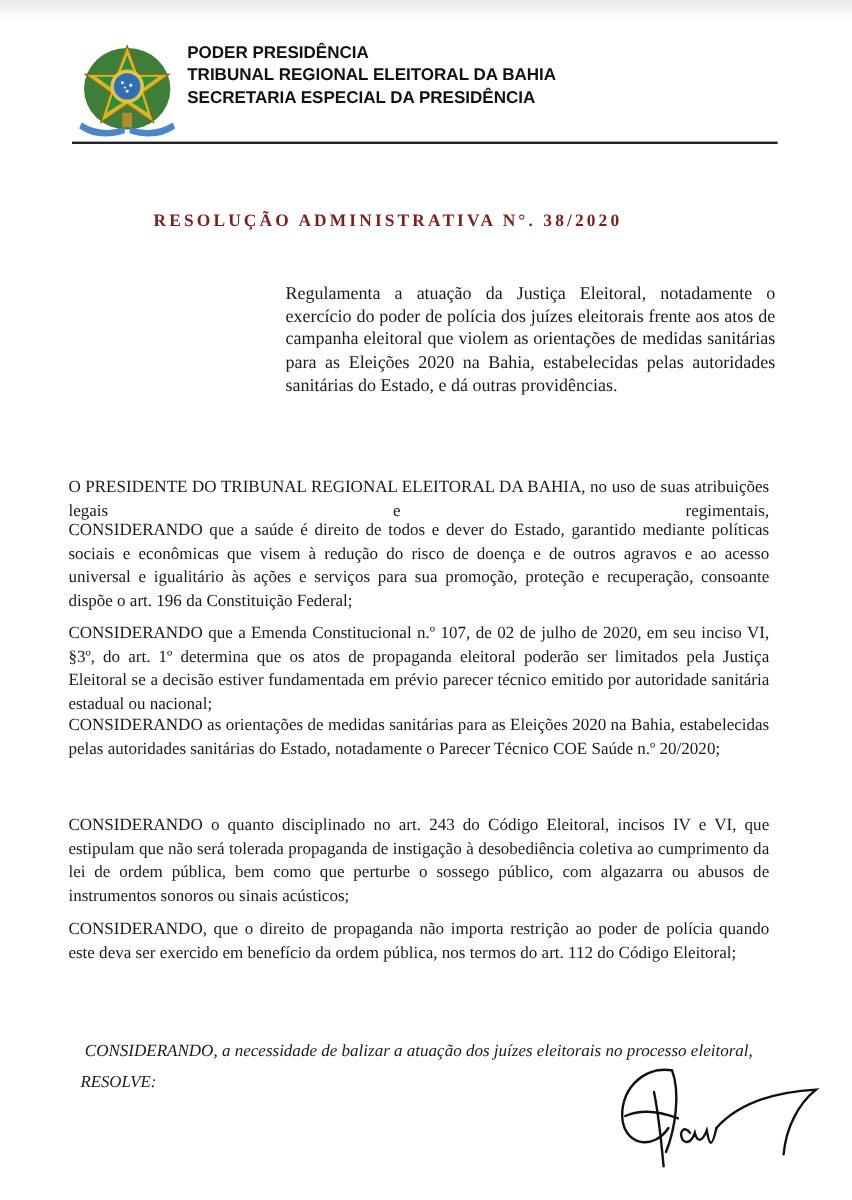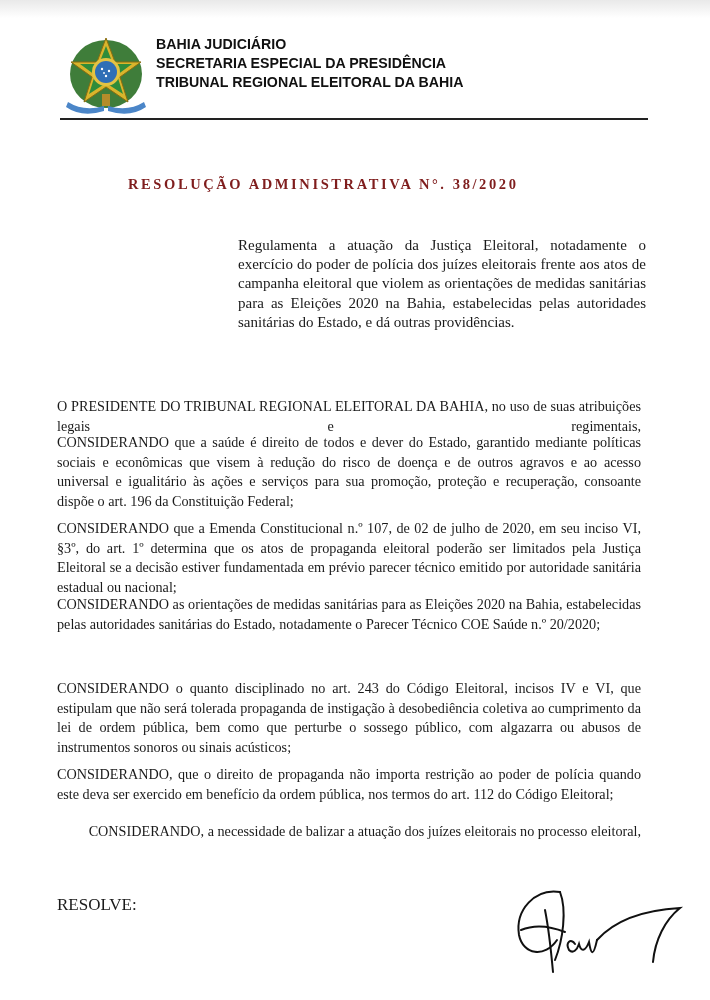--- a/index.html
+++ b/index.html
@@ -17,22 +17,22 @@
     letter-spacing: 2.6px; color: #7f1d1d; }
   .summary { position: absolute; left: 238px; top: 236px; width: 408px; font-size: 15px; line-height: 19.2px;
     text-align: justify; }
   .para { position: absolute; left: 57px; width: 584px; font-size: 14.2px; line-height: 19.6px; text-align: justify; }
   .p0 { top: 380px; text-align-last: justify; margin-top: 17px; }
   .p1 { top: 433px; }
   .p2 { top: 519px; }
   .p3 { top: 583px; margin-top: 12px; }
   .p4 { top: 679px; }
   .p5 { top: 765px; }
-  .p6 { top: 822px; text-align: right; }
-  .resolve { position: absolute; left: 57px; top: 895px; font-size: 17px; }
+  .p6 { top: 867px; text-align: center; font-style: italic; }
+  .resolve { position: absolute; left: 67px; top: 895px; font-size: 14px; font-style: italic; }
   .signature { position: absolute; left: 505px; top: 880px; width: 180px; height: 100px; }
 </style>
 </head>
 <body>
 
 <div class="top-shade"></div>
 
 <svg class="coat" viewBox="0 0 84 86">
   <ellipse cx="42" cy="42" rx="36" ry="34" fill="#3f7d3a"></ellipse>
   <polygon points="42,6 51,30 77,30 56,45 64,70 42,55 20,70 28,45 7,30 33,30" fill="#d9b52c" stroke="#8a6d10" stroke-width="1"></polygon>
@@ -42,23 +42,23 @@
   <circle cx="38" cy="37" r="1.2" fill="#fff"></circle>
     <circle cx="45" cy="39" r="1.2" fill="#fff"></circle>
   <circle cx="42" cy="44" r="1.2" fill="#fff"></circle>
     <circle cx="40" cy="41" r="0.9" fill="#fff"></circle>
   <rect x="38" y="62" width="8" height="12" fill="#b58c2a"></rect>
   <path d="M4 70 Q20 80 40 74 L40 79 Q18 86 2 75 Z" fill="#4b86c8"></path>
   <path d="M80 70 Q64 80 44 74 L44 79 Q66 86 82 75 Z" fill="#4b86c8"></path>
 </svg>
 
 <div class="header-text">
-  <div>BAHIA JUDICIÁRIO</div>
+  <div>PODER PRESIDÊNCIA</div>
+  <div>TRIBUNAL REGIONAL ELEITORAL DA BAHIA</div>
   <div>SECRETARIA ESPECIAL DA PRESIDÊNCIA</div>
-  <div>TRIBUNAL REGIONAL ELEITORAL DA BAHIA</div>
 </div>
 <div class="header-rule"></div>
 
 <div class="title">RESOLUÇÃO ADMINISTRATIVA N°. 38/2020</div>
 
 <div class="summary">Regulamenta a atuação da Justiça Eleitoral, notadamente o exercício do poder de polícia dos juízes eleitorais frente aos atos de campanha eleitoral que violem as orientações de medidas sanitárias para as Eleições 2020 na Bahia, estabelecidas pelas autoridades sanitárias do Estado, e dá outras providências.</div>
 
 <div class="para p0">O PRESIDENTE DO TRIBUNAL REGIONAL ELEITORAL DA BAHIA, no uso de suas atribuições legais e regimentais,</div>
 <div class="para p1">CONSIDERANDO que a saúde é direito de todos e dever do Estado, garantido mediante políticas sociais e econômicas que visem à redução do risco de doença e de outros agravos e ao acesso universal e igualitário às ações e serviços para sua promoção, proteção e recuperação, consoante dispõe o art. 196 da Constituição Federal;</div>
 <div class="para p2">CONSIDERANDO que a Emenda Constitucional n.º 107, de 02 de julho de 2020, em seu inciso VI, §3º, do art. 1º determina que os atos de propaganda eleitoral poderão ser limitados pela Justiça Eleitoral se a decisão estiver fundamentada em prévio parecer técnico emitido por autoridade sanitária estadual ou nacional;</div>

